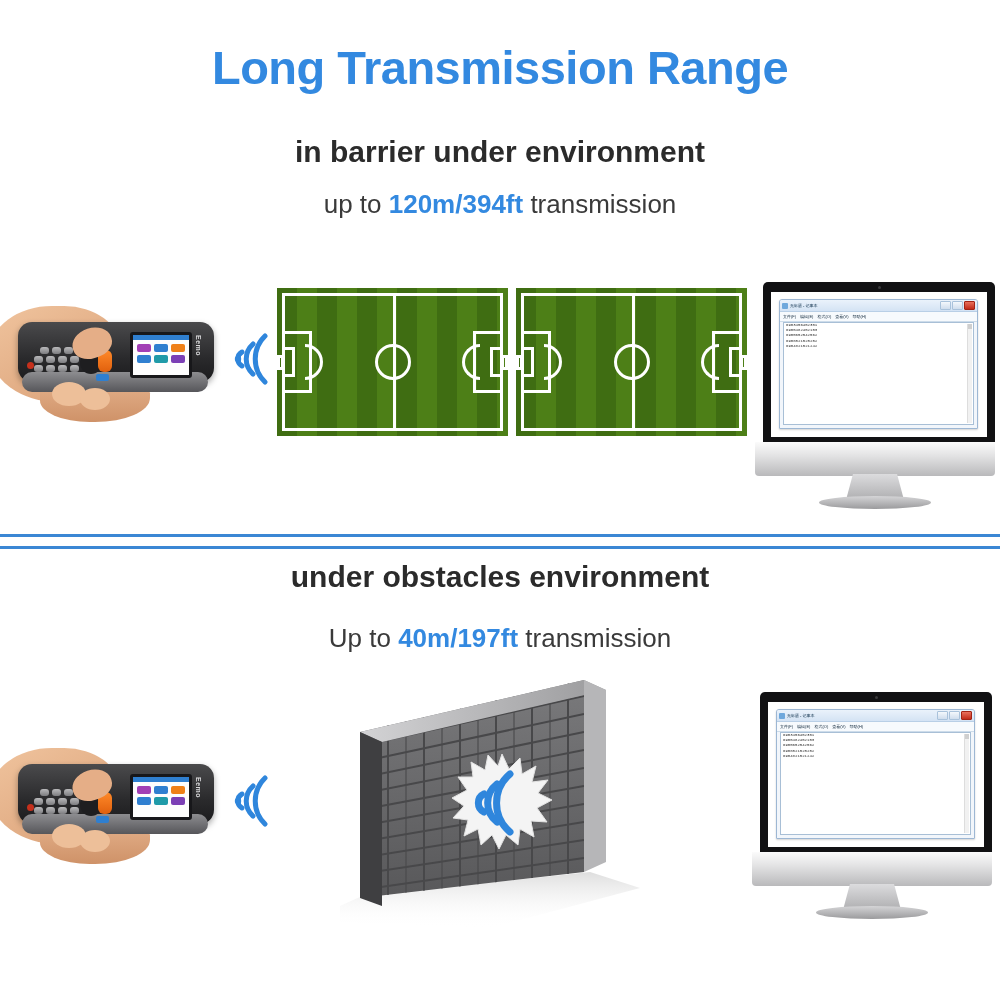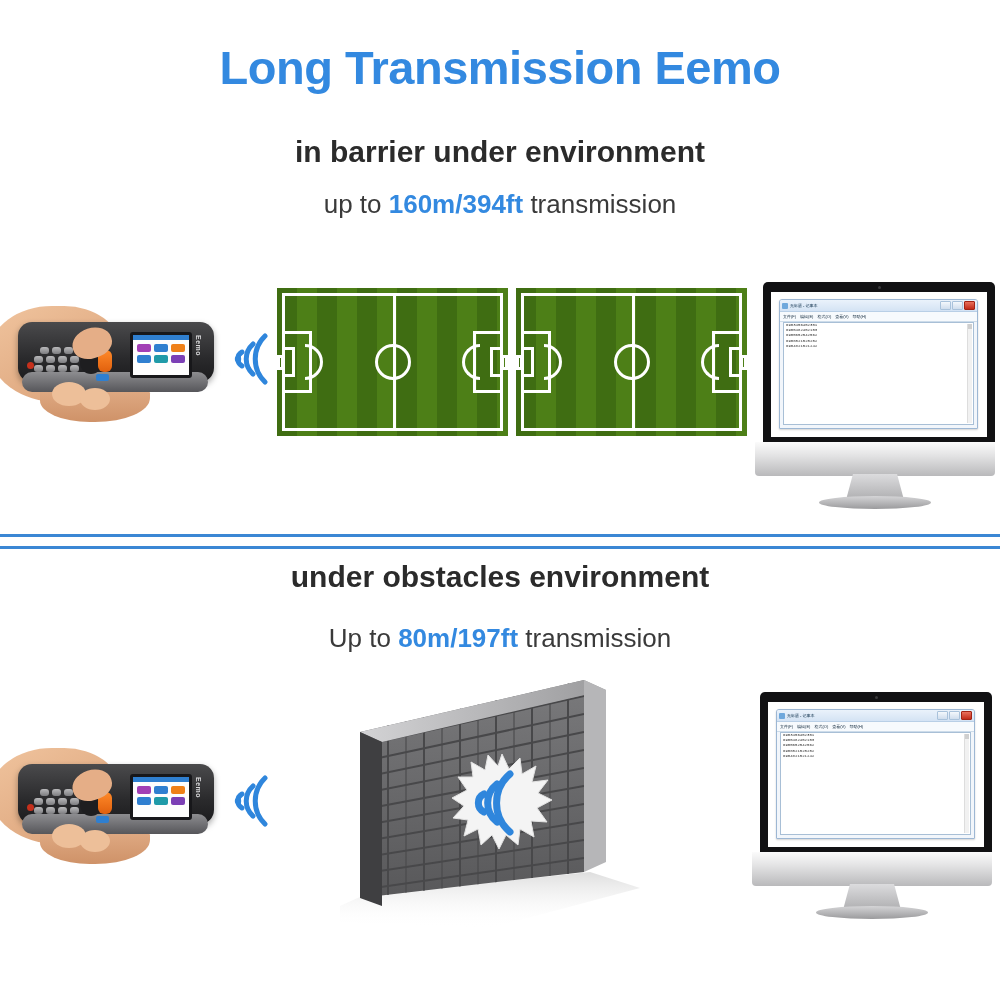--- a/index.html
+++ b/index.html
@@ -122,25 +122,25 @@
     white-space:nowrap;padding-left:2px;line-height:5.2px;}
   .np-scroll{position:absolute;right:1px;top:1px;bottom:1px;width:4px;background:#f1f1f1;
     border-left:1px solid #ddd;}
   .np-scroll i{position:absolute;top:0;left:0;right:0;height:5px;background:#cfcfcf;display:block;}
 </style>
 </head>
 <body>
 
 <div class="stage">
 
-  <div class="main-title">Long Transmission Eemo</div>
+  <div class="main-title">Long Transmission Range</div>
 
   <div class="sub-head" id="head1">in barrier under environment</div>
   <div class="sub-line" id="line1">
-    <span>up to </span><span class="hl">160m/394ft</span><span> transmission</span>
+    <span>up to </span><span class="hl">120m/394ft</span><span> transmission</span>
   </div>
 
   <div class="scanner" style="left:0px;top:300px;width:250px;height:140px;">
 
     <div class="hand-back" style="left:-10px;top:6px;width:130px;height:96px;
                 background:linear-gradient(150deg,#f0c49e,#d99f76);"></div>
     <div class="hand-back" style="left:40px;top:74px;width:110px;height:48px;
                 background:linear-gradient(180deg,#e7b590,#cf9268);border-radius:30% 40% 50% 45%;"></div>
 
     <div class="dev-body" style="left:18px;top:22px;width:196px;height:60px;"></div>
@@ -256,21 +256,21 @@
     <div class="mon-base"></div>
     <div class="mon-neck"></div>
     <div class="mon-foot"></div>
   </div>
 
   <div class="divider" id="div-a"></div>
   <div class="divider" id="div-b"></div>
 
   <div class="sub-head" id="head2">under obstacles environment</div>
   <div class="sub-line" id="line2">
-    <span>Up to </span><span class="hl">80m/197ft</span><span> transmission</span>
+    <span>Up to </span><span class="hl">40m/197ft</span><span> transmission</span>
   </div>
 
   <div class="scanner" style="left:0px;top:742px;width:250px;height:140px;">
     <div class="hand-back" style="left:-10px;top:6px;width:130px;height:96px;
                 background:linear-gradient(150deg,#f0c49e,#d99f76);"></div>
     <div class="hand-back" style="left:40px;top:74px;width:110px;height:48px;
                 background:linear-gradient(180deg,#e7b590,#cf9268);border-radius:30% 40% 50% 45%;"></div>
     <div class="dev-body" style="left:18px;top:22px;width:196px;height:60px;"></div>
     <div class="dev-grip" style="left:22px;top:72px;width:186px;height:20px;"></div>
     <div class="key" style="left:34px;top:56px;width:9px;height:7px;"></div>

